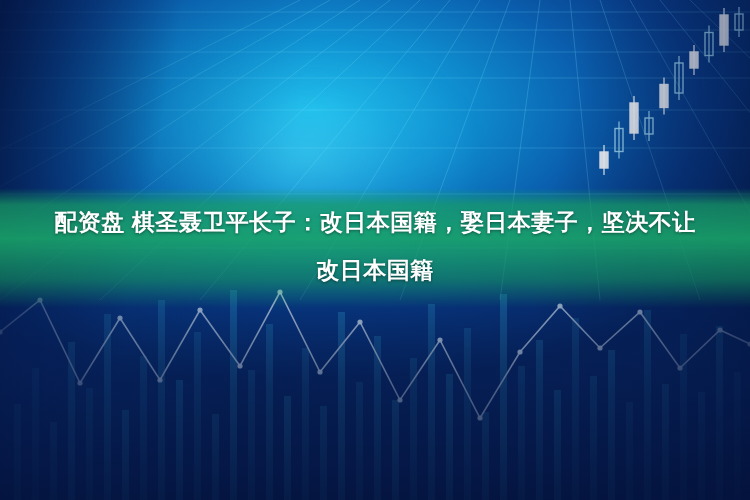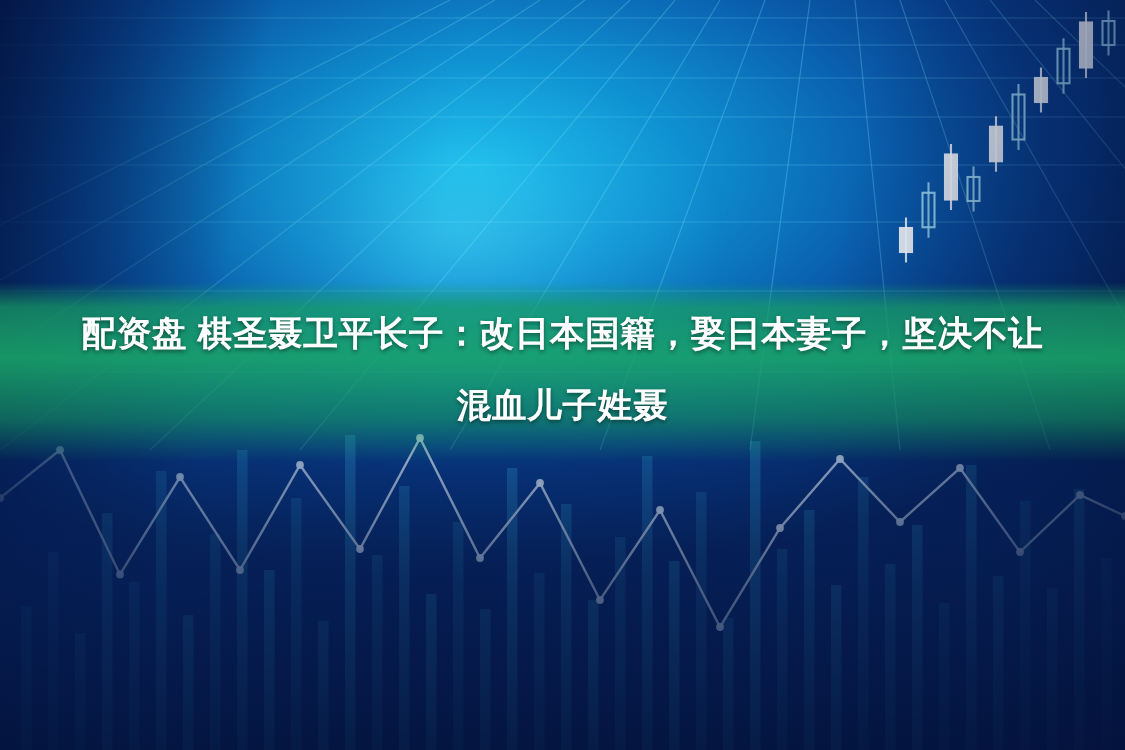--- a/index.html
+++ b/index.html
@@ -244,16 +244,16 @@
       </svg>
   </div>
 
   <div class="bg-left-dark"></div>
   <div class="bg-bottom-dark"></div>
 
   <div class="caption-band"></div>
 
   <div class="caption">
     <span class="caption-line">配资盘 棋圣聂卫平长子：改日本国籍，娶日本妻子，坚决不让</span>
-    <span class="caption-line">混血儿子姓聂</span>
+    <span class="caption-line">改日本国籍</span>
   </div>
 
 </div>
 
 </body></html>

